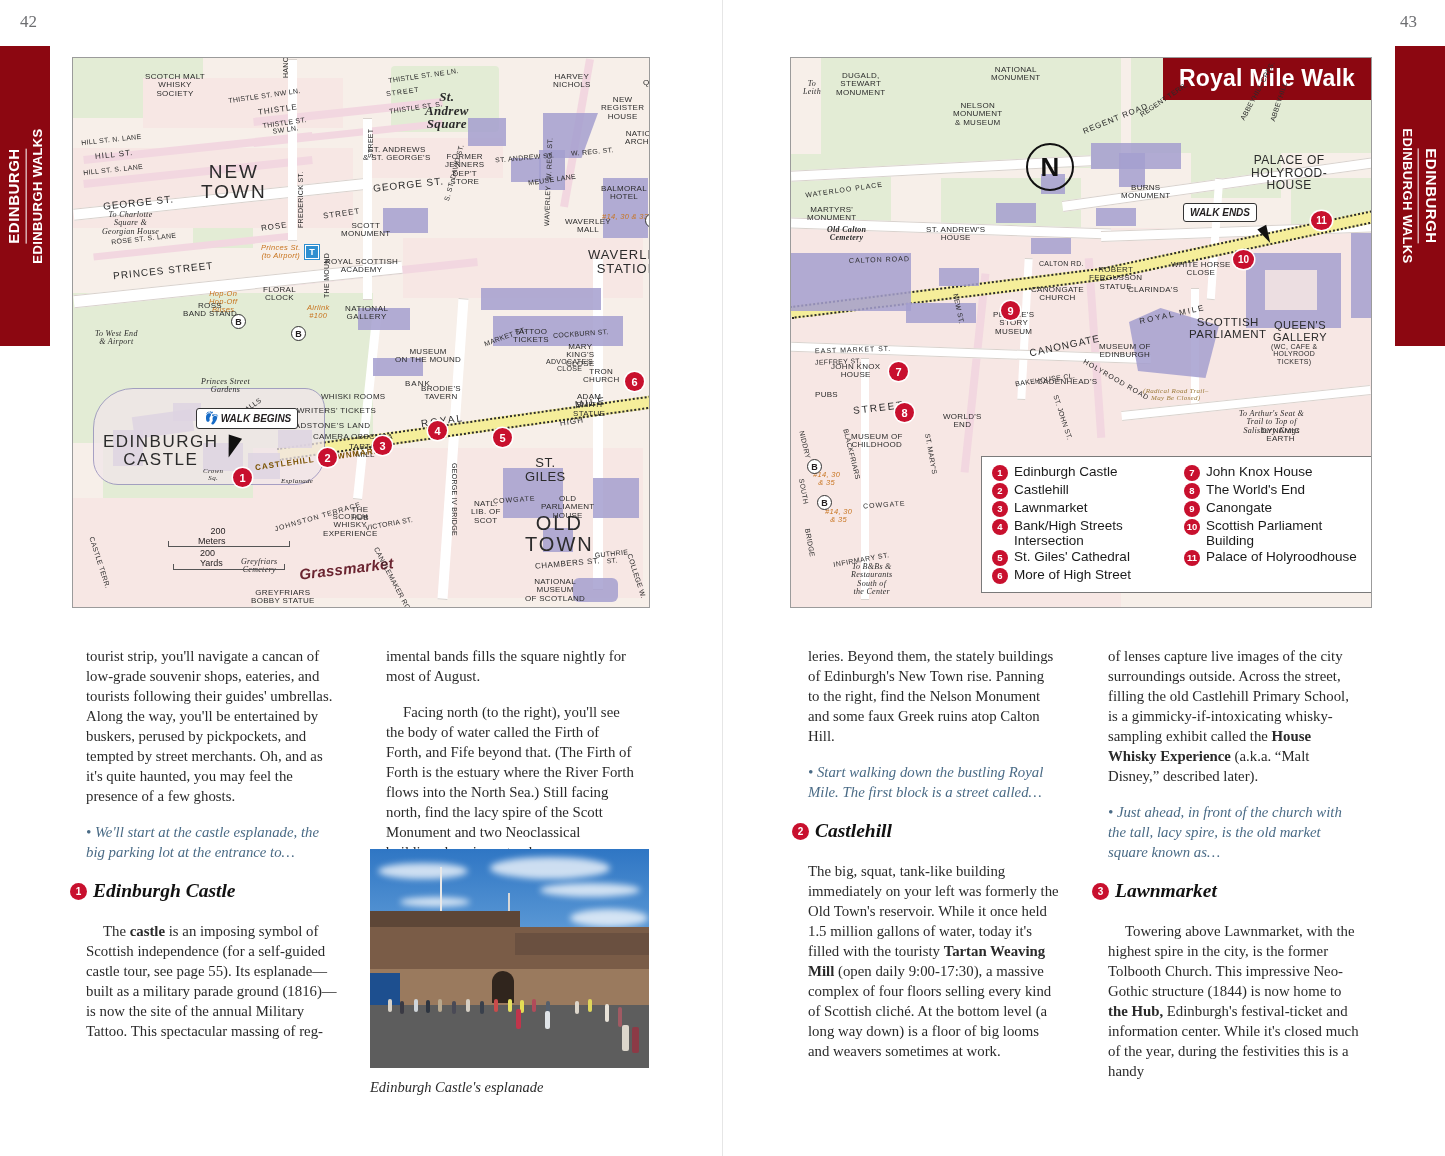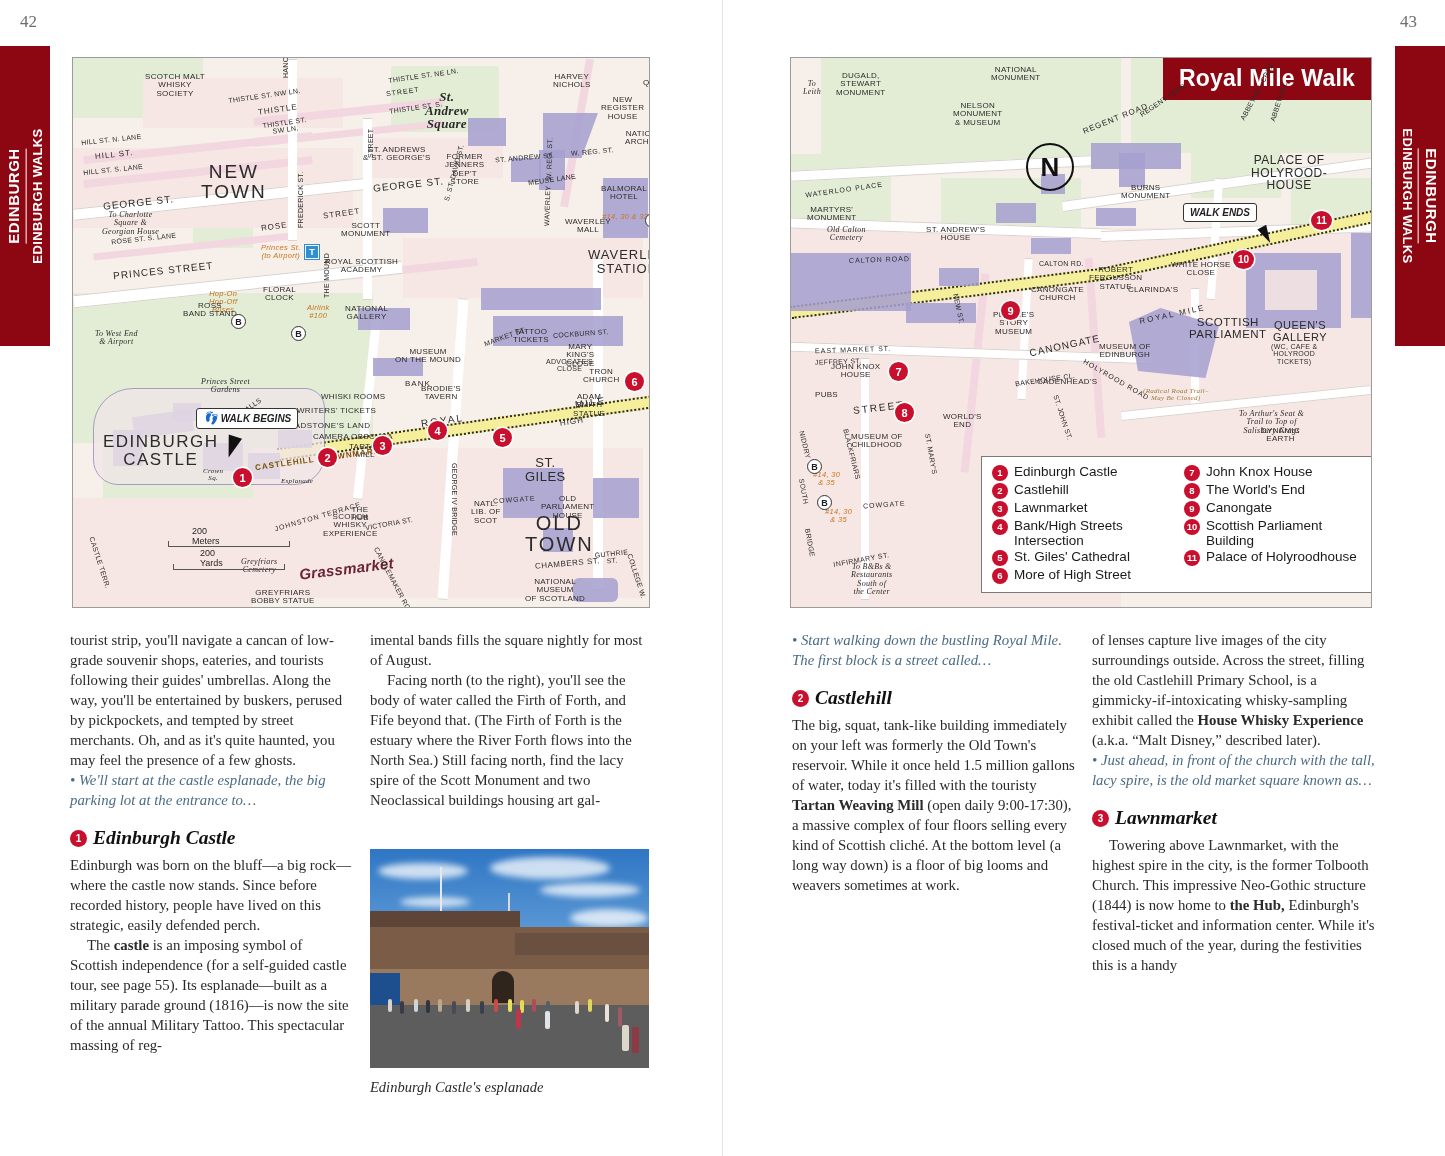--- a/index.html
+++ b/index.html
@@ -108,21 +108,21 @@
     color:#fff;font-size:9.5px;font-weight:bold;display:flex;
     align-items:center;justify-content:center;margin-top:1px;
   }
 
   
   .col{
     position:absolute;width:283px;
     font-family:"Liberation Serif",serif;font-size:14.8px;line-height:1.355;
     color:#2a2a2a;text-align:left;
   }
-  .col p{margin:0;}
+  .col p{margin:16px;}
   .col p.ind{text-indent:17px;}
   .bullet-note{color:#4a6b86;font-style:italic;}
   .sect-head{
     font-family:"Liberation Serif",serif;font-style:italic;font-weight:bold;
     font-size:19.5px;color:#111;margin:15px 0 3px 0;display:flex;
     align-items:center;gap:6px;
   }
   .sect-num{
     width:17px;height:17px;border-radius:50%;background:#c8102e;color:#fff;
     font-family:"Liberation Sans",sans-serif;font-style:normal;font-weight:bold;
@@ -358,21 +358,21 @@
     <div class="stop" style="left:420px;top:370px;">5</div>
     <div class="stop" style="left:552px;top:314px;">6</div>
 
     <div class="callout" style="left:123px;top:350px;">
       <span style="font-size:12px;">👣</span>
       <span>WALK BEGINS</span>
     </div>
     <div style="position:absolute;left:152px;top:378px;width:0;height:0;border-left:7px solid transparent;border-right:7px solid transparent;border-top:22px solid #111;transform:rotate(18deg);"></div>
 
     <div class="scalebar" style="left:95px;top:468px;">
-      <div class="scale-txt" style="left:24px;top:0;">200 Meters</div>
+      <div class="scale-txt" style="left:30px;top:0;text-align:right;">200 Meters</div>
       <div class="scale-line" style="left:0;top:15px;width:120px;"></div>
       <div class="scale-txt" style="left:32px;top:22px;">200 Yards</div>
       <div class="scale-line" style="left:5px;top:38px;width:110px;"></div>
     </div>
   </div>
 
   <div class="map map-right">
 
     <div class="greenspace" style="left:30px;top:0;width:300px;height:110px;"></div>
     <div class="greenspace" style="left:340px;top:0;width:240px;height:95px;"></div>
@@ -422,21 +422,21 @@
     <div class="compass" style="left:235px;top:85px;">
       <span>N</span>
     </div>
 
     <div class="mlabel sm" style="left:45px;top:14px;">DUGALD,<br>STEWART<br>MONUMENT</div>
     <div class="mlabel sm ital" style="left:12px;top:22px;">To<br>Leith</div>
     <div class="mlabel sm" style="left:200px;top:8px;">NATIONAL<br>MONUMENT</div>
     <div class="mlabel sm" style="left:162px;top:44px;">NELSON<br>MONUMENT<br>&amp; MUSEUM</div>
     <div class="mlabel xs" style="left:14px;top:128px;transform:rotate(-8deg);letter-spacing:1px;">WATERLOO PLACE</div>
     <div class="mlabel sm" style="left:16px;top:148px;">MARTYRS'<br>MONUMENT</div>
-    <div class="mlabel sm ital" style="left:36px;top:168px;">Old Calton<br>Cemetery</div>
+    <div class="mlabel sm ital" style="left:36px;top:168px;font-weight:bold;">Old Calton<br>Cemetery</div>
     <div class="mlabel sm" style="left:135px;top:168px;">ST. ANDREW'S<br>HOUSE</div>
     <div class="mlabel xs" style="left:58px;top:198px;transform:rotate(-2deg);letter-spacing:1px;">CALTON ROAD</div>
     <div class="mlabel xs" style="left:248px;top:202px;">CALTON RD.</div>
     <div class="mlabel sm" style="left:290px;top:57px;transform:rotate(-22deg);letter-spacing:1px;">REGENT ROAD</div>
     <div class="mlabel xs" style="left:345px;top:38px;transform:rotate(-34deg);">REGENT TERR.</div>
     <div class="mlabel sm" style="left:330px;top:126px;">BURNS<br>MONUMENT</div>
     <div class="mlabel xs" style="left:448px;top:60px;transform:rotate(-62deg);transform-origin:left top;">ABBEYHILL CRES.</div>
     <div class="mlabel xs" style="left:478px;top:62px;transform:rotate(-72deg);transform-origin:left top;">ABBEYHILL</div>
     <div class="mlabel" style="left:460px;top:96px;font-size:12px;letter-spacing:.5px;">PALACE OF<br>HOLYROOD-<br>HOUSE</div>
     <div class="mlabel sm" style="left:380px;top:203px;">WHITE HORSE<br>CLOSE</div>
@@ -541,21 +541,20 @@
     </div>
   </div>
 
   <div class="col" style="left:70px;top:630px;">
     <p>tourist strip, you'll navigate a cancan of low-grade souvenir shops, eateries, and tourists following their guides' umbrellas. Along the way, you'll be entertained by buskers, perused by pickpockets, and tempted by street merchants. Oh, and as it's quite haunted, you may feel the presence of a few ghosts.</p>
     <p class="bullet-note">• We'll start at the castle esplanade, the big parking lot at the entrance to…</p>
     <div class="sect-head">
       <span class="sect-num">1</span>
       <span>Edinburgh Castle</span>
     </div>
-    <p>Edinburgh was born on the bluff—a big rock—where the castle now stands. Since before recorded history, people have lived on this strategic, easily defended perch.</p>
     <p class="ind"><span>The </span><b>castle</b><span> is an imposing symbol of Scottish independence (for a self-guided castle tour, see page 55). Its esplanade—built as a military parade ground (1816)—is now the site of the annual Military Tattoo. This spectacular massing of reg-</span></p>
   </div>
 
   <div class="col" style="left:370px;top:630px;">
     <p>imental bands fills the square nightly for most of August.</p>
     <p class="ind">Facing north (to the right), you'll see the body of water called the Firth of Forth, and Fife beyond that. (The Firth of Forth is the estuary where the River Forth flows into the North Sea.) Still facing north, find the lacy spire of the Scott Monument and two Neoclassical buildings housing art gal-</p>
   </div>
 
   <div class="photo">
     <div class="ph-sky"></div>
@@ -591,20 +590,21 @@
     <div class="ph-p" style="left:205px;top:152px;background:#dcd6cb;"></div>
     <div class="ph-p" style="left:218px;top:150px;background:#e0d75c;"></div>
     <div class="ph-p" style="left:235px;top:155px;height:18px;background:#e8e2d8;"></div>
     <div class="ph-p" style="left:248px;top:158px;height:20px;background:#a05a63;"></div>
     <div class="ph-p" style="left:252px;top:176px;height:26px;width:7px;background:#dcd6cb;"></div>
     <div class="ph-p" style="left:262px;top:178px;height:26px;width:7px;background:#8c3a46;"></div>
   </div>
   <div class="caption">Edinburgh Castle's esplanade</div>
 
   <div class="col" style="left:792px;top:630px;">
+    <p>leries. Beyond them, the stately buildings of Edinburgh's New Town rise. Panning to the right, find the Nelson Monument and some faux Greek ruins atop Calton Hill.</p>
     <p class="bullet-note">• Start walking down the bustling Royal Mile. The first block is a street called…</p>
     <div class="sect-head">
       <span class="sect-num">2</span>
       <span>Castlehill</span>
     </div>
     <p><span>The big, squat, tank-like building immediately on your left was formerly the Old Town's reservoir. While it once held 1.5 million gallons of water, today it's filled with the touristy </span><b>Tartan Weaving Mill</b><span> (open daily 9:00-17:30), a massive complex of four floors selling every kind of Scottish cliché. At the bottom level (a long way down) is a floor of big looms and weavers sometimes at work.</span></p>
   </div>
 
   <div class="col" style="left:1092px;top:630px;">
     <p><span>of lenses capture live images of the city surroundings outside. Across the street, filling the old Castlehill Primary School, is a gimmicky-if-intoxicating whisky-sampling exhibit called the </span><b>House Whisky Experience</b><span> (a.k.a. “Malt Disney,” described later).</span></p>

